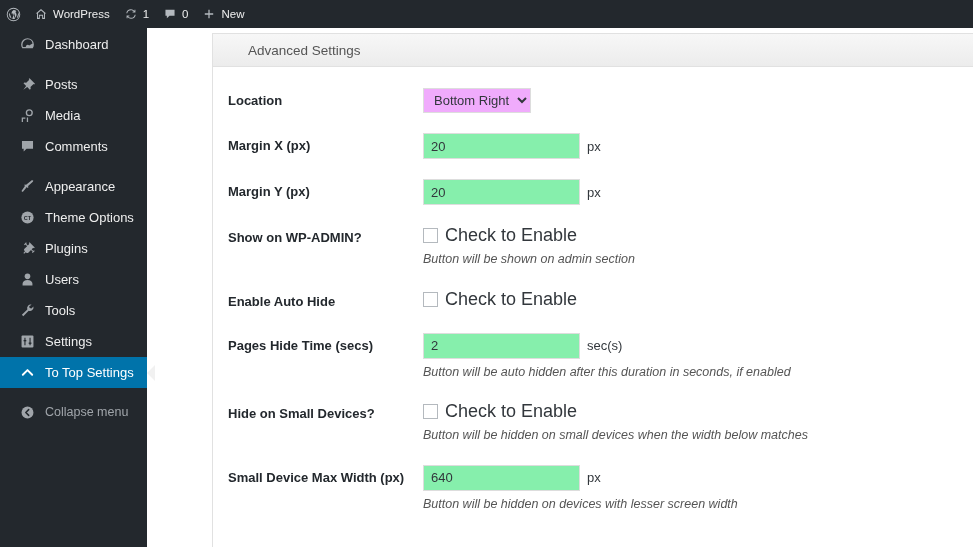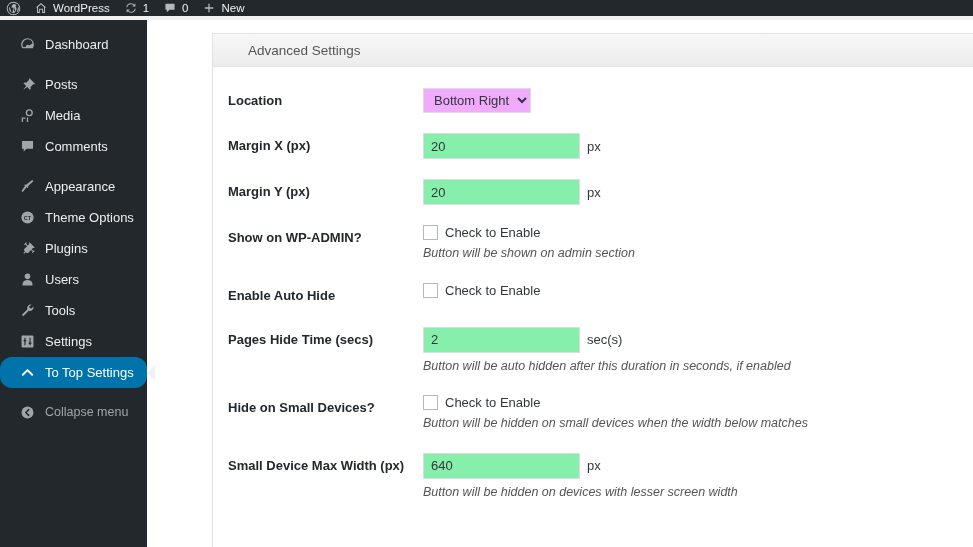--- a/index.html
+++ b/index.html
@@ -6,21 +6,21 @@
   html, body {
     width: 973px; height: 547px;
     overflow: hidden;
     background: #f1f1f1;
     font-family: "Liberation Sans", sans-serif;
   }
 
   
   #adminbar {
     position: absolute; top: 0; left: 0;
-    width: 973px; height: 16px;
+    width: 973px; height: 28px;
     background: #23282d;
     display: flex; align-items: center;
     color: #b4b9be;
     font-size: 11.5px;
     z-index: 50;
   }
   .ab-item {
     display: flex; align-items: center;
     height: 20px;
     padding: 0 7px;
@@ -54,21 +54,20 @@
     display: inline-flex; align-items: center; justify-content: center;
     color: #a0a5aa;
     flex: 0 0 18px;
   }
   .menu-item .mi-ico svg { display: block; }
   .menu-item .mi-label { line-height: 1; }
   .menu-sep { height: 9px; }
   .menu-item.active {
     background: #0073aa;
     color: #fff;
-    border-radius: 12px;
   }
   .menu-item.active .mi-ico { color: #fff; }
   .menu-item.active::after {
     content: "";
     position: absolute;
     right: -8px; top: 50%;
     margin-top: -8px;
     border: 8px solid transparent;
     border-right-color: #f1f1f1;
     border-left-width: 0;
@@ -160,21 +159,21 @@
   .cbline { display: flex; align-items: center; gap: 7px; }
   input.cb {
     -webkit-appearance: none; appearance: none;
     width: 15px; height: 15px;
     border: 1px solid #b4b9be;
     background: #fff;
     border-radius: 0;
     margin: 0;
     flex: 0 0 15px;
   }
-  .cbtext { font-size: 13px; color: #32373c; }
+  .cbtext { font-size: 18px; color: #32373c; }
 
   .desc {
     font-size: 12.5px;
     font-style: italic;
     color: #555;
     margin-top: 5px;
     line-height: 1.4;
   }
 </style>
 </head>

